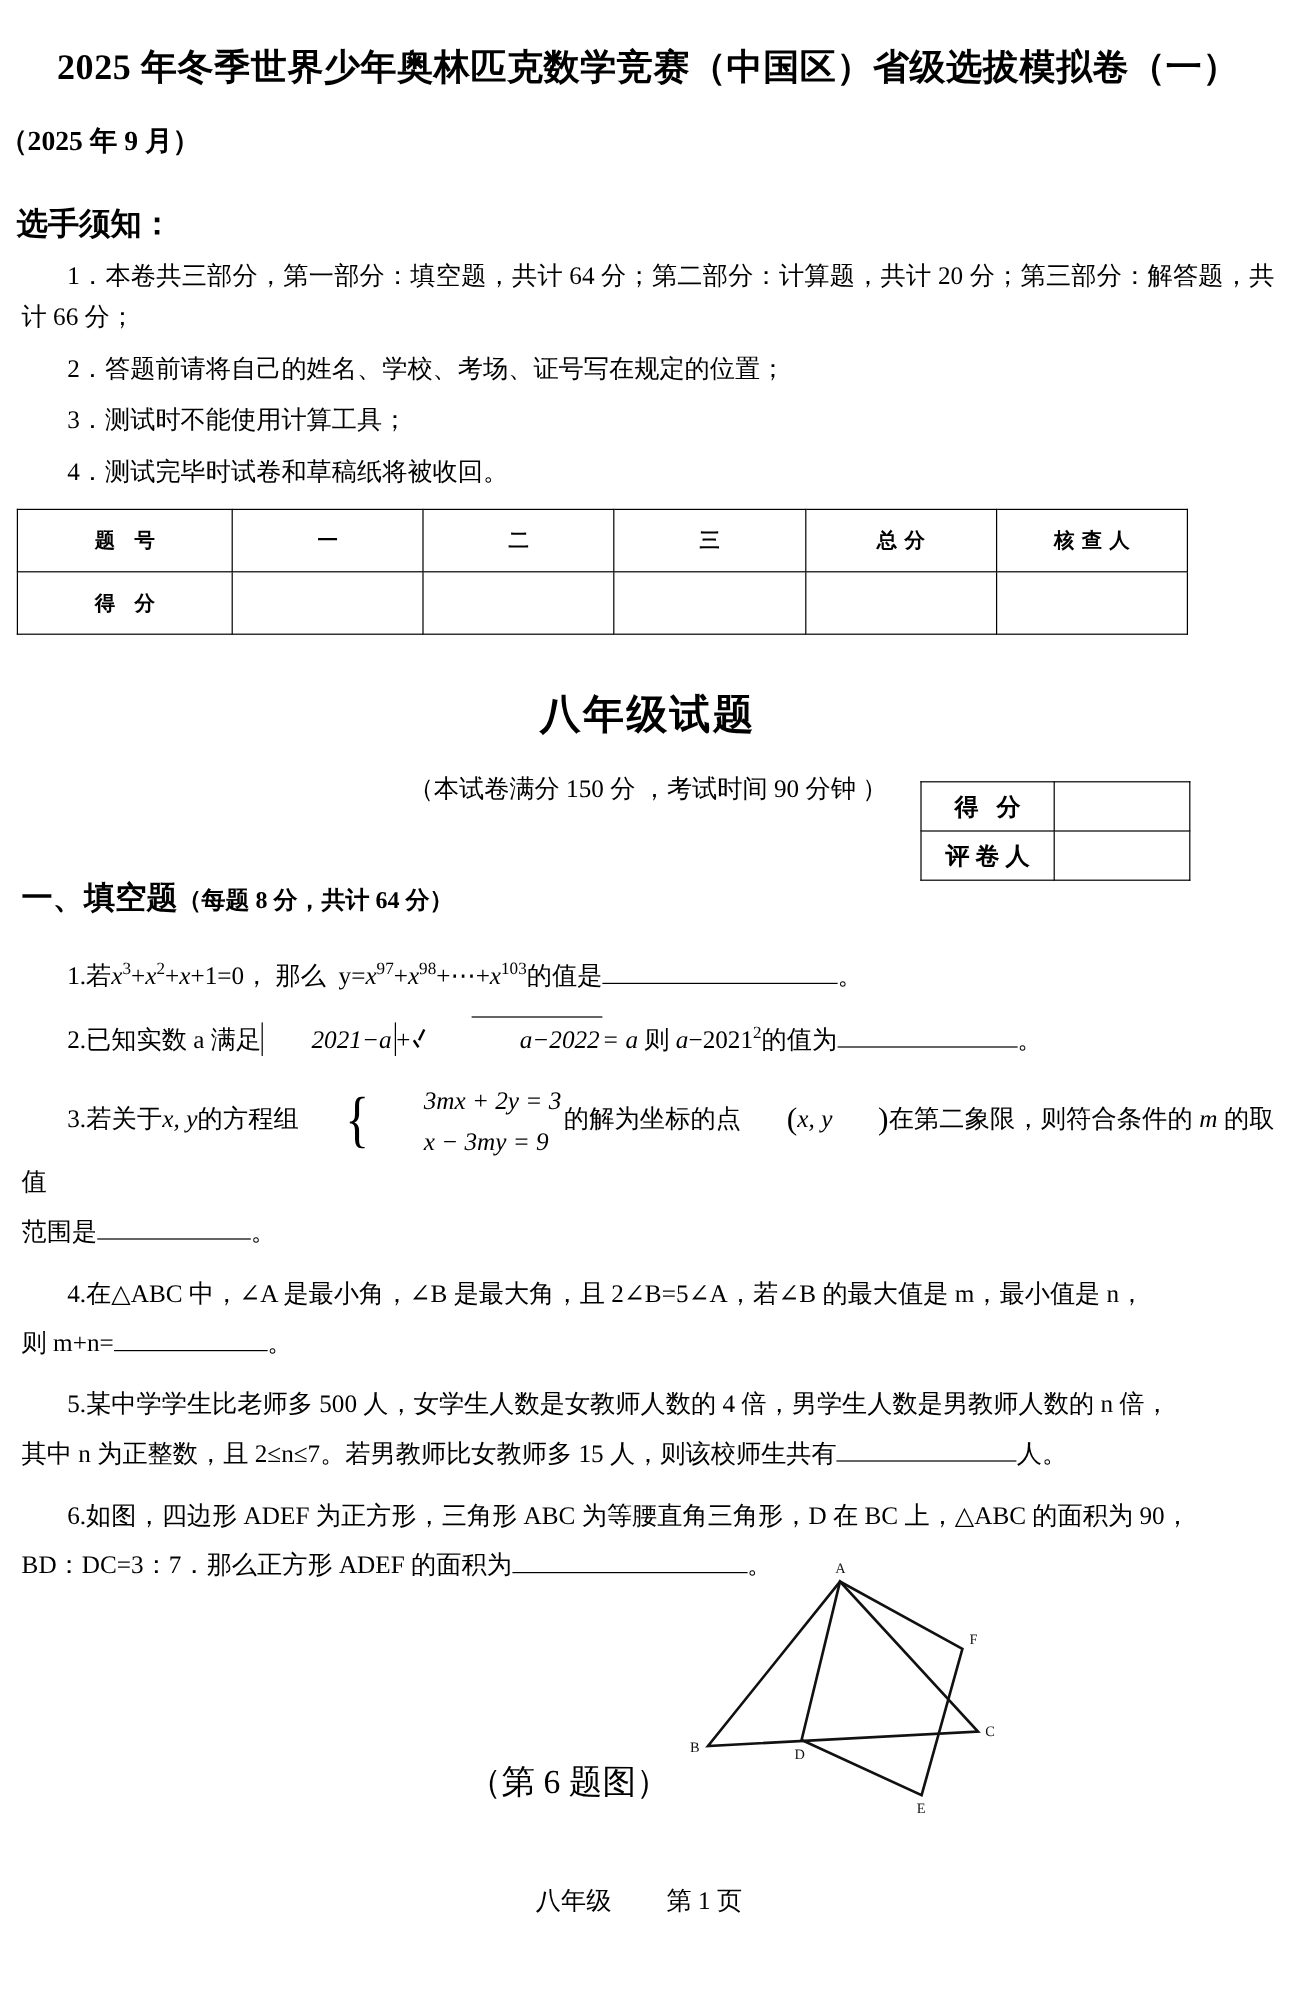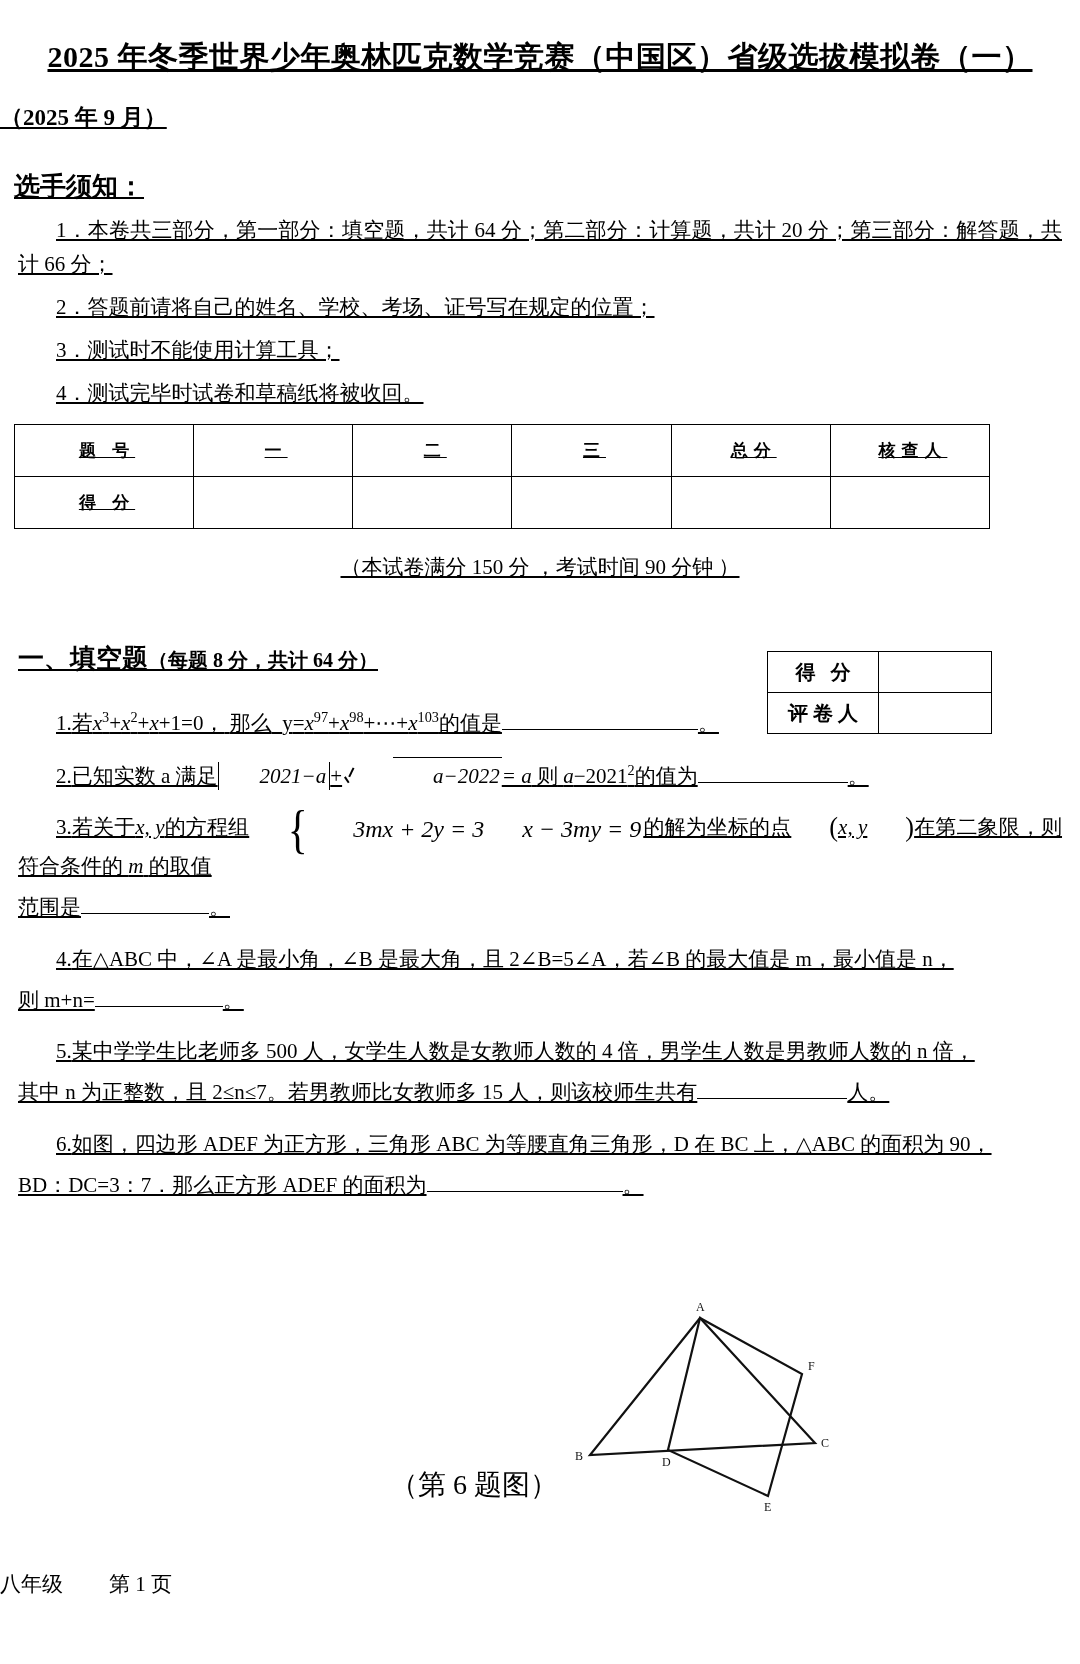--- a/index.html
+++ b/index.html
@@ -14,21 +14,20 @@
     color: #000000;
     position: relative;
     overflow: hidden;
   }
   .page {
     width: 1080px;
     height: 1664px;
     position: relative;
     padding: 0;
     box-sizing: border-box;
-    text-decoration: underline;
   }
 
   
   .doc-title {
     text-align: center;
     font-weight: bold;
     font-size: 30px;
     letter-spacing: 0.5px;
     margin: 0;
     padding: 38px 18px 0 18px;
@@ -196,23 +195,24 @@
   }
   .sys-brace {
     font-size: 52px;
     line-height: 0.72;
     font-weight: 300;
     margin-right: 1px;
     transform: scaleX(0.8);
   }
   .sys-rows {
     display: inline-flex;
+    flex-direction: column;
     justify-content: center;
     line-height: 1.62;
-    font-size: 24px;
+    font-size: 21px;
   }
   .paren-pair {
     display: inline-block;
     font-size: 1.25em;
     line-height: 0.9;
     vertical-align: -2px;
   }
 
   
   .figure-wrap {
@@ -227,21 +227,21 @@
     left: 390px;
     top: 1466px;
     font-size: 28px;
   }
 
   
   .footer {
     position: absolute;
     left: 0; right: 15px;
     top: 1570px;
-    text-align: left;
+    text-align: center;
     font-size: 21px;
   }
   .footer .ft-gap { display: inline-block; width: 46px; }
 </style>
 </head>
 <body>
 
 <div class="page">
 
   <h1 class="doc-title">2025 年冬季世界少年奥林匹克数学竞赛（中国区）省级选拔模拟卷（一）</h1>
@@ -268,20 +268,21 @@
       <td class="label">得 分</td>
       <td></td>
       <td></td>
       <td></td>
       <td></td>
       <td></td>
     </tr>
   </tbody>
     </table>
 
+  <div class="grade-title">八年级试题</div>
   <div class="exam-meta">（本试卷满分 150 分 ，考试时间 90 分钟 ）</div>
 
   <table class="grader-box">
     <tbody>
         <tr>
       <td class="gb-label">得 分</td>
       <td class="gb-blank"></td>
     </tr>
     <tr>
       <td class="gb-label">评卷人</td>

